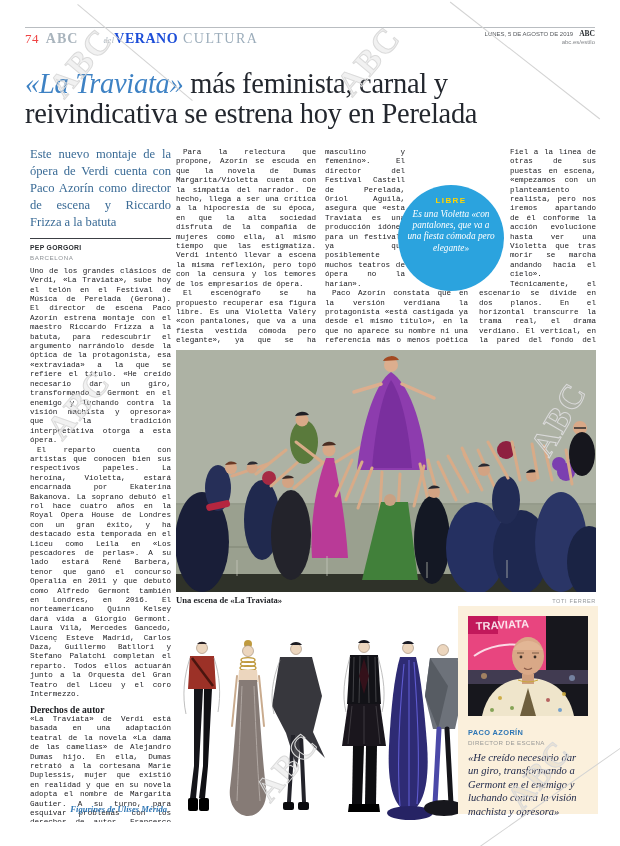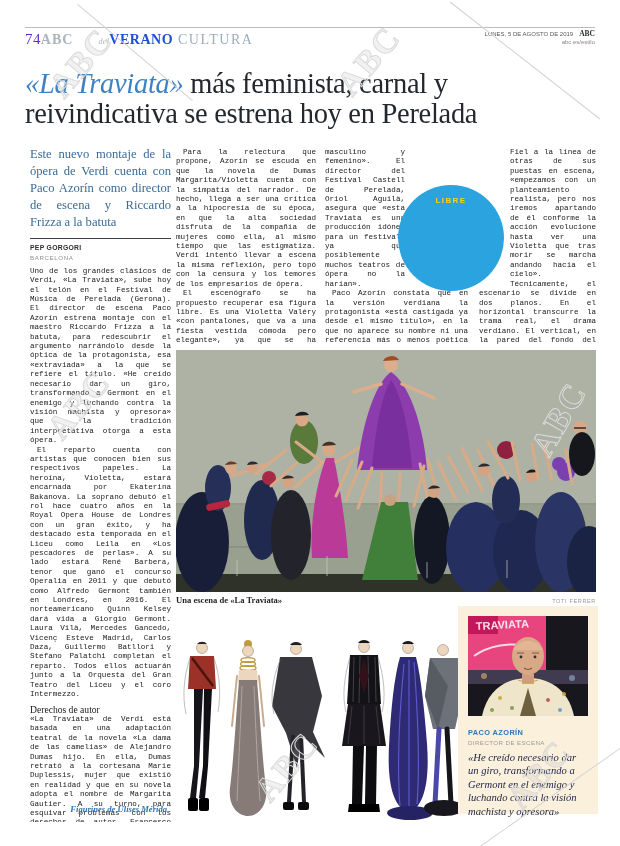--- a/index.html
+++ b/index.html
@@ -1,42 +1,42 @@
 <!DOCTYPE html>
 <html><head>
 <meta charset="utf-8">
 <style>
   html,body{margin:0;padding:0;background:#ffffff;}
   #page{position:relative;width:620px;height:846px;background:#ffffff;overflow:hidden;
         font-family:"Liberation Serif",serif;color:#1f1f23;}
   
   .toprule{position:absolute;left:25px;top:27px;width:570px;height:1px;background:#b9bdc1;}
   .mast{position:absolute;left:25px;top:31px;font-size:14px;letter-spacing:.4px;white-space:nowrap;}
-  .mast .pn{color:#6d28d9;font-size:15px;}
+  .mast .pn{color:#ef4444;margin-right:7px;font-size:13px;}
   .mast .abc{color:#a9b4bd;font-weight:bold;letter-spacing:1px;}
   .mast .del{color:#a9b4bd;font-size:8px;font-style:italic;margin-left:25px;}
   .mast .ver{color:#1d4ed8;font-weight:bold;letter-spacing:.5px;}
   .mast .cul{color:#9cadbb;letter-spacing:1.5px;margin-left:5px;}
   .hdr-right{position:absolute;right:25px;top:30px;text-align:right;
              font-family:"Liberation Sans",sans-serif;font-size:6px;color:#55585c;line-height:8px;}
   .hdr-right b{font-family:"Liberation Serif",serif;font-size:7.5px;color:#2b2f33;margin-left:6px;}
   .hdr-right .site{color:#85888c;}
   
   .headline{position:absolute;left:25px;top:69px;width:572px;font-size:28.5px;line-height:30px;
             color:#23272e;letter-spacing:-.3px;}
   .headline .blue{color:#3e82c4;font-style:italic;}
   
   .standfirst{font-size:12.6px;line-height:17px;color:#3a6b96;}
   .byrule{height:1px;background:#3c3f44;margin:7px 0 4px;}
   .byname{font-family:"Liberation Sans",sans-serif;font-weight:bold;font-size:6.8px;color:#2a2d31;letter-spacing:.3px;}
   .byloc{font-family:"Liberation Sans",sans-serif;font-size:6.2px;color:#8e9296;letter-spacing:.6px;margin-top:1px;}
   .bodycol{position:absolute;font-size:7.6px;line-height:9.4px;text-align:justify;color:#202024;}
   .bodycol p{margin:0;font-family:Liberation Mono, monospace;}
   .bodycol p.ind{text-indent:7px;}
-  .subhead{font-size:9.6px;font-weight:normal;color:#191a1e;margin:5px 0 1px;}
+  .subhead{font-size:9.6px;font-weight:bold;color:#191a1e;margin:5px 0 1px;}
   .clip{overflow:hidden;}
   .wrapR{float:right;width:58px;height:96px;margin:33px 0 4px 5px;}
   .wrapL{float:left;width:26px;height:96px;margin:33px 5px 4px 0;}
   
   .badge{position:absolute;left:398px;top:185px;width:106px;height:106px;border-radius:50%;
          background:#2ba3de;display:flex;flex-direction:column;align-items:center;justify-content:flex-start;
          padding-top:11px;box-sizing:border-box;text-align:center;}
   .badge .kick{font-family:"Liberation Sans",sans-serif;font-weight:bold;font-size:8px;
                color:#ffd400;letter-spacing:1.4px;margin-bottom:4px;}
   .badge .bq{font-style:italic;font-size:9.3px;line-height:11.2px;color:#ffffff;padding:0 9px;}
@@ -105,20 +105,21 @@
     <p class="ind">Paco Azorín constata que en la versión verdiana la protagonista «está castigada ya desde el mismo título», en la que no aparece su nombre ni una referencia más o menos poética como es «La dama de las camelias». Por este motivo, considera necesario «repetir el juicio y mirarlo desde una óptica feminista. Violetta es una mujer libre». Con todos estos ingredientes, asegura, «se verán unos personajes actuales, una Traviata muy carnal y sobre todo muy reivindicativa».</p>
   </div>
 
   <div class="bodycol clip" style="left:479px;top:148px;width:117px;height:198px;">
     <div class="wrapL"></div>
     <p>Fiel a la línea de otras de sus puestas en escena, «empezamos con un planteamiento realista, pero nos iremos apartando de él conforme la acción evolucione hasta ver una Violetta que tras morir se marcha andando hacia el cielo». Técnicamente, el escenario se divide en dos planos. En el horizontal transcurre la trama real, el drama verdiano. El vertical, en la pared del fondo del escenario, transcurren los sueños, los miedos y las historias anteriores de los personajes, con un resultado «poético y elegante». El montaje es una coproducción del Festival de Música de Perelada y Ópera de Oviedo. Solo hay dos funciones: la de hoy y la del miércoles, ambas en Perelada.</p>
   </div>
 
   <div class="badge">
     <div class="kick">LIBRE</div>
+    <div class="bq">Es una Violetta «con pantalones, que va a una fiesta cómoda pero elegante»</div>
   </div>
 
   <div class="photo">
     <svg width="420" height="242" viewBox="0 0 420 242" xmlns="http://www.w3.org/2000/svg">
       <rect width="420" height="242" fill="#adb2a4"></rect>
       <rect y="155" width="420" height="73" fill="#9aa08f"></rect>
       <rect y="153" width="420" height="2" fill="#868c7b" opacity=".6"></rect>
       <rect y="224" width="420" height="18" fill="#2f3229"></rect>
       <rect x="0" y="196" width="160" height="2" fill="#7e8474" opacity=".5"></rect>
 

